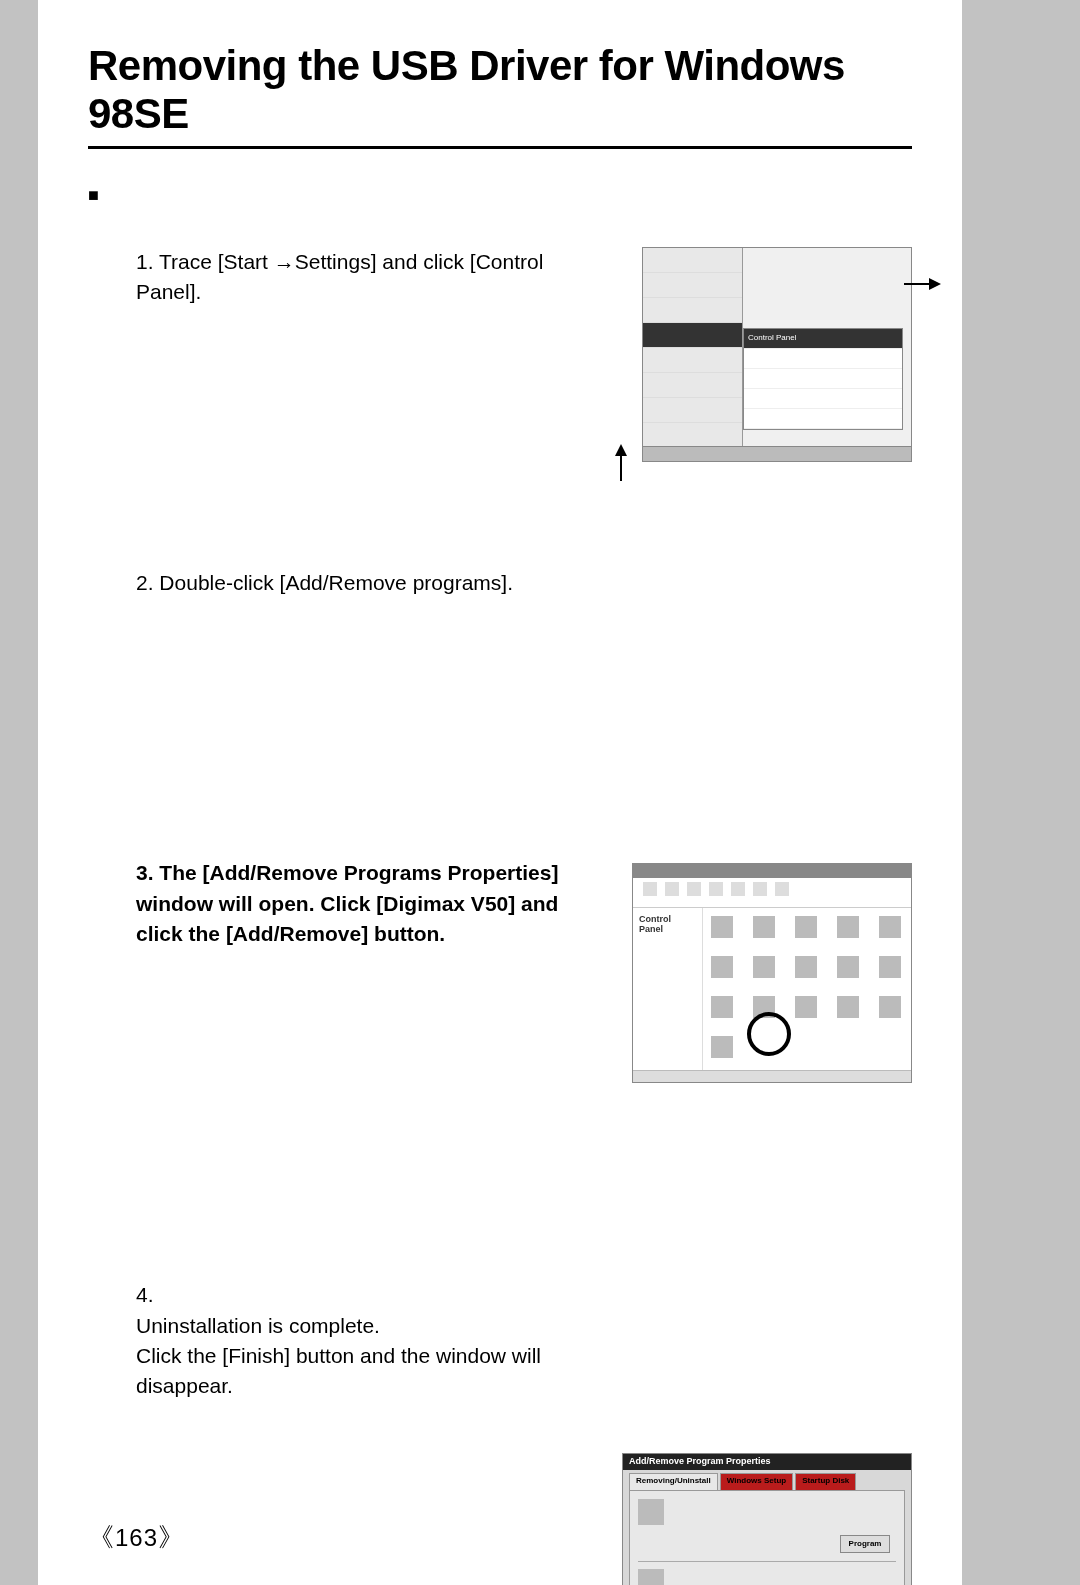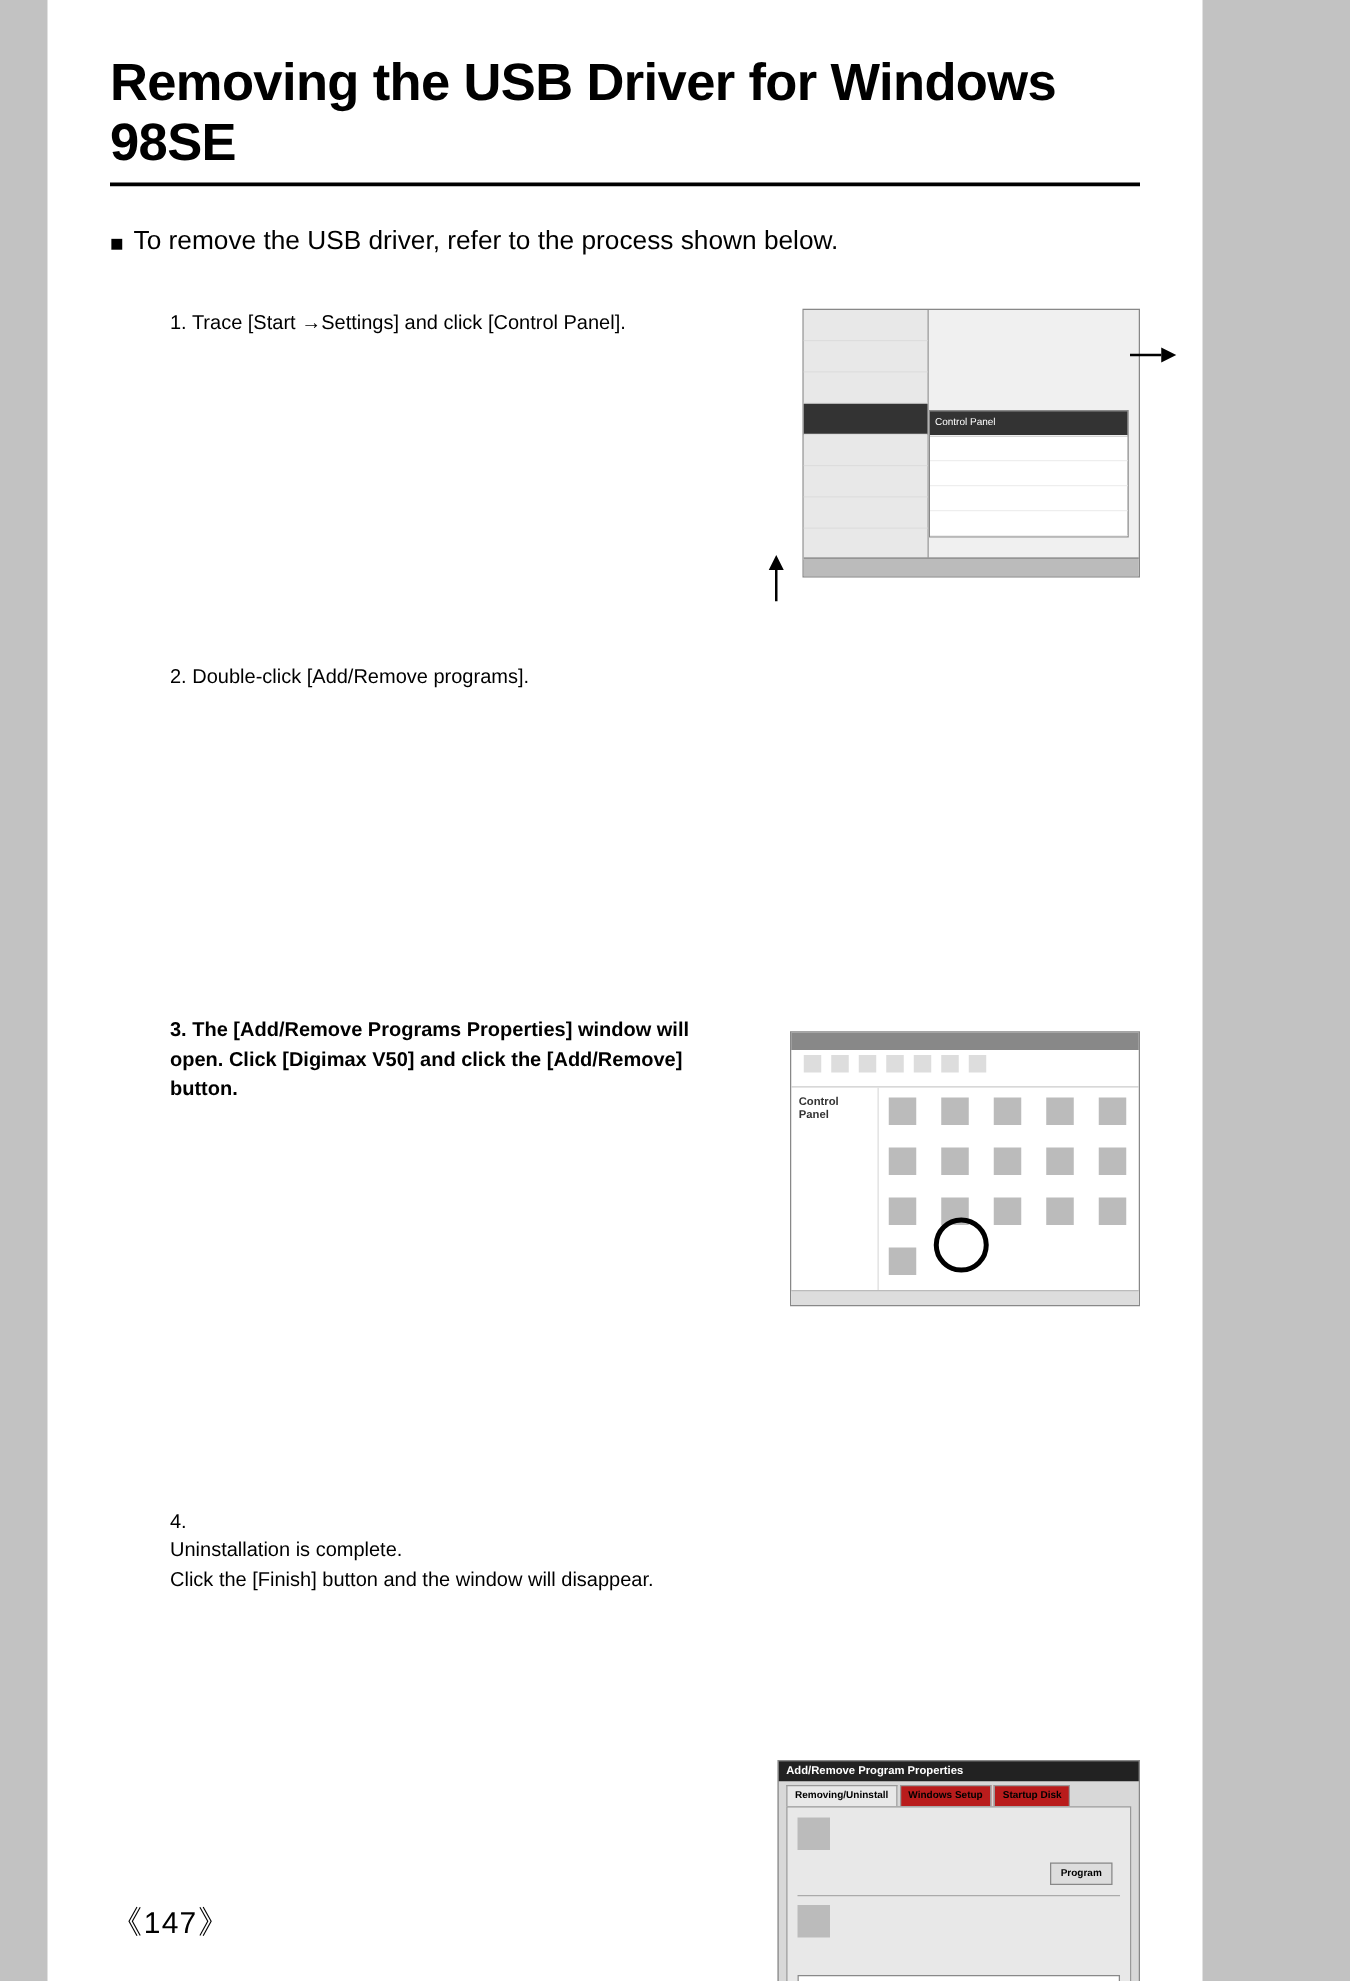--- a/index.html
+++ b/index.html
@@ -43,21 +43,21 @@
     position: relative;
   }
   .step {
     display: flex;
     align-items: flex-start;
     margin-bottom: 20px;
     position: relative;
   }
   .step-text {
     flex: 0 0 490px;
-    font-size: 16px;
+    font-size: 21px;
     line-height: 1.45;
     padding-left: 48px;
   }
   .step-num {
     display: inline;
   }
   .figure {
     position: absolute;
     right: 0;
     border: 1px solid #888;
@@ -136,21 +136,20 @@
 </style>
 </head>
 <body>
 
 <div class="page">
 
   <h1 class="title">Removing the USB Driver for Windows 98SE</h1>
 
   <div class="intro">
     <span class="bullet">■</span>
-    <span>To remove the USB driver, refer to the process shown below.</span>
   </div>
 
   <div class="steps">
 
     <div class="step step1">
       <div class="step-text">
         <span class="step-num">1.</span>
         <span>Trace [Start </span><span class="arrow-sym">→</span><span>Settings] and click [Control Panel].</span>
       </div>
       <div class="figure fig1">
@@ -259,16 +258,16 @@
         <span class="step-num">4.</span>
         <span>Uninstallation is complete.
 Click the [Finish] button and the window will disappear.</span>
       </div>
 
     </div>
 
   </div>
 
   <div class="page-num">
-    <span class="br">《</span><span>147</span><span class="br">》</span>
+    <span class="br">《</span><span>163</span><span class="br">》</span>
   </div>
 
 </div>
 
 </body></html>

